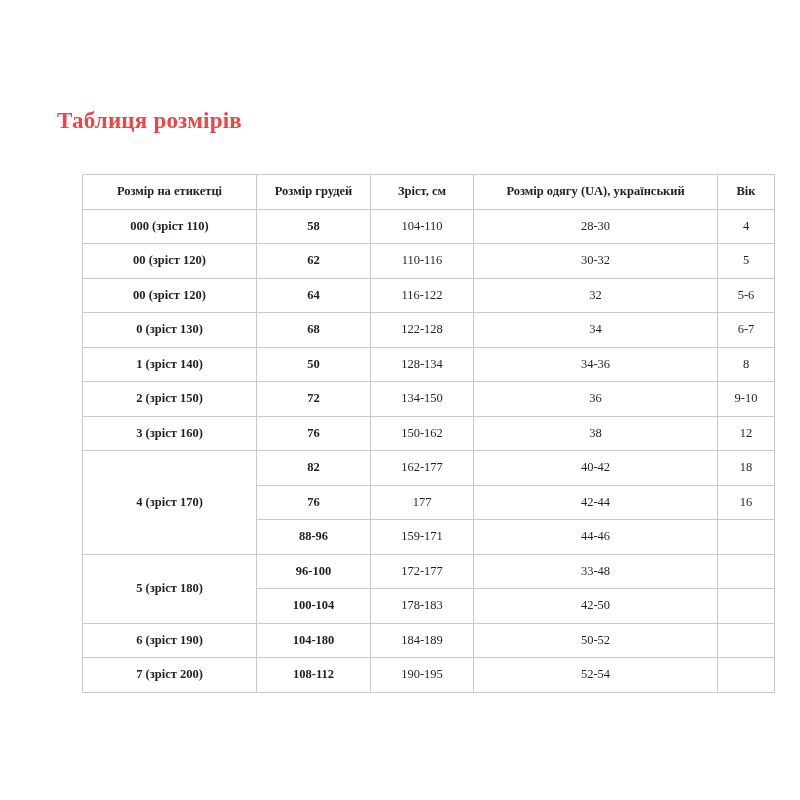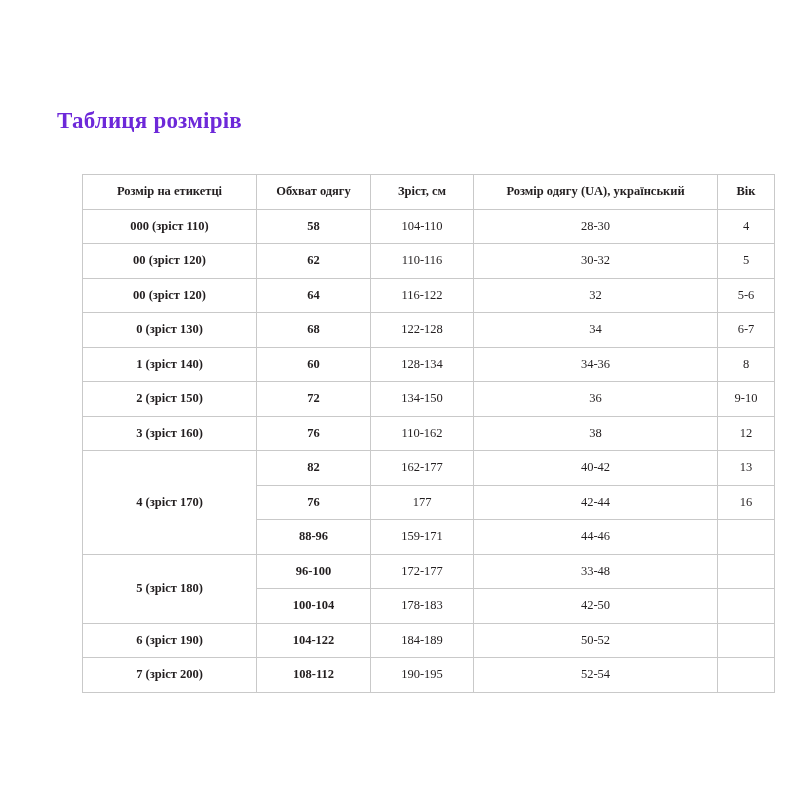--- a/index.html
+++ b/index.html
@@ -21,21 +21,21 @@
     box-sizing: border-box;
   }
   .title {
     position: absolute;
     left: 57px;
     top: 108px;
     font-family: "Liberation Serif", serif;
     font-size: 23px;
     font-weight: bold;
     letter-spacing: 0.2px;
-    color: #6d28d9;
+    color: #ef4444;
   }
   .table-wrap {
     position: absolute;
     left: 57px;
     top: 174px;
     width: 687px;
     padding-left: 25px;
   }
   table.size-table {
     border-collapse: collapse;
@@ -77,21 +77,21 @@
 
 <div class="page">
 
   <div class="title">Таблиця розмірів</div>
 
   <div class="table-wrap">
     <table class="size-table">
       <thead>
         <tr>
           <th class="c0">Розмір на етикетці</th>
-          <th class="c1">Обхват одягу</th>
+          <th class="c1">Розмір грудей</th>
           <th class="c2">Зріст, см</th>
           <th class="c3">Розмір одягу (UA), український</th>
           <th class="c4">Вік</th>
         </tr>
       </thead>
       <tbody id="table-body">
           <tr>
             <td class="c0 label">000 (зріст 110)</td>
             <td class="c1">58</td>
             <td class="c2">104-110</td>
@@ -114,45 +114,45 @@
           </tr>
           <tr>
             <td class="c0 label">0 (зріст 130)</td>
             <td class="c1">68</td>
             <td class="c2">122-128</td>
             <td class="c3">34</td>
             <td class="c4">6-7</td>
           </tr>
           <tr>
             <td class="c0 label">1 (зріст 140)</td>
-            <td class="c1">60</td>
+            <td class="c1">50</td>
             <td class="c2">128-134</td>
             <td class="c3">34-36</td>
             <td class="c4">8</td>
           </tr>
           <tr>
             <td class="c0 label">2 (зріст 150)</td>
             <td class="c1">72</td>
             <td class="c2">134-150</td>
             <td class="c3">36</td>
             <td class="c4">9-10</td>
           </tr>
           <tr>
             <td class="c0 label">3 (зріст 160)</td>
             <td class="c1">76</td>
-            <td class="c2">110-162</td>
+            <td class="c2">150-162</td>
             <td class="c3">38</td>
             <td class="c4">12</td>
           </tr>
           <tr>
             <td class="c0 label" rowspan="3">4 (зріст 170)</td>
             <td class="c1">82</td>
             <td class="c2">162-177</td>
             <td class="c3">40-42</td>
-            <td class="c4">13</td>
+            <td class="c4">18</td>
           </tr>
           <tr>
             <td class="c1">76</td>
             <td class="c2">177</td>
             <td class="c3">42-44</td>
             <td class="c4">16</td>
           </tr>
           <tr>
             <td class="c1">88-96</td>
             <td class="c2">159-171</td>
@@ -167,21 +167,21 @@
             <td class="c4"></td>
           </tr>
           <tr>
             <td class="c1">100-104</td>
             <td class="c2">178-183</td>
             <td class="c3">42-50</td>
             <td class="c4"></td>
           </tr>
           <tr>
             <td class="c0 label">6 (зріст 190)</td>
-            <td class="c1">104-122</td>
+            <td class="c1">104-180</td>
             <td class="c2">184-189</td>
             <td class="c3">50-52</td>
             <td class="c4"></td>
           </tr>
           <tr>
             <td class="c0 label">7 (зріст 200)</td>
             <td class="c1">108-112</td>
             <td class="c2">190-195</td>
             <td class="c3">52-54</td>
             <td class="c4"></td>

